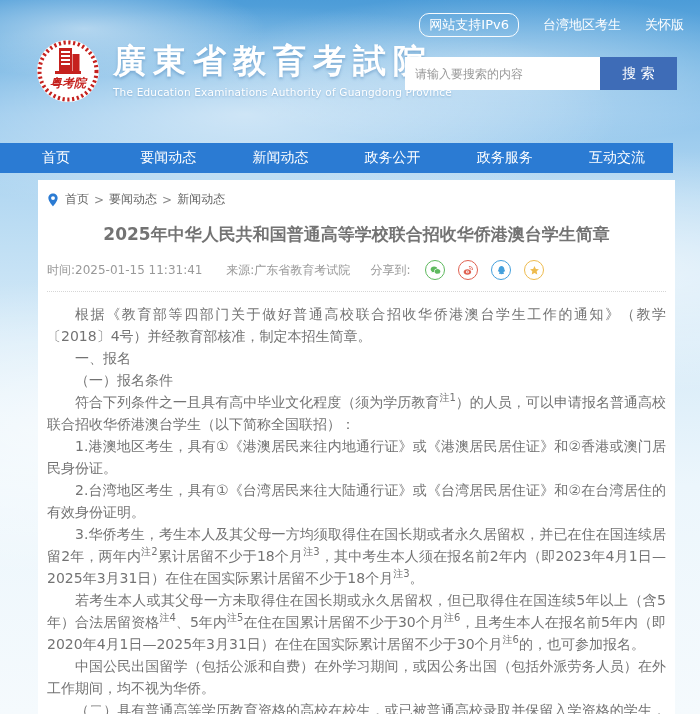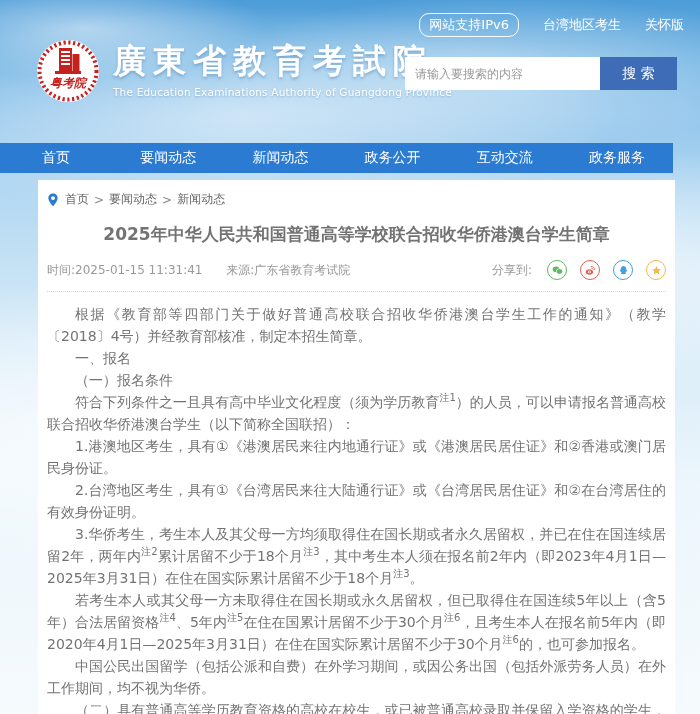--- a/index.html
+++ b/index.html
@@ -38,21 +38,21 @@
   
   .nav { position:absolute; top:143px; left:0; width:673px; height:30px; background:#2b7bd3; display:flex; }
   .nav-item { flex:1; display:flex; align-items:center; justify-content:center; color:#fff; font-size:14px; cursor:pointer; }
   
   .panel { position:absolute; left:38px; top:180px; width:637px; height:534px; background:#fff; padding:0 9px; }
   .breadcrumb { padding-top:11px; display:flex; align-items:center; font-size:12px; color:#666; }
   .breadcrumb .pin { width:12px; height:14px; margin-right:6px; }
   .breadcrumb .crumb { cursor:pointer; }
   .breadcrumb .sep { margin:0 5px; color:#888; }
   .article-title { text-align:center; font-size:17px; font-weight:bold; color:#737373; margin-top:15px; line-height:1.3; }
-  .meta { display:flex; justify-content:space-between; align-items:center; margin-top:15px;
+  .meta { display:flex; justify-content:flex-start; align-items:center; margin-top:15px;
     padding-bottom:11px; border-bottom:1px dotted #d6d6d6; font-size:12px; color:#999; }
   .meta-left span { margin-right:20px; }
   .share { display:flex; align-items:center; gap:13px; }
   .share-label { margin-right:2px; }
   .share-btn { width:20px; height:20px; border-radius:50%; background:#fff; border:1px solid;
     display:flex; align-items:center; justify-content:center; cursor:pointer; }
   .share-btn svg { width:13px; height:13px; display:block; }
   .sb-wechat { border-color:#5eb95e; }
   .sb-weibo  { border-color:#e06151; }
   .sb-qq     { border-color:#44a0dc; }
@@ -95,22 +95,22 @@
   <div class="search">
     <input type="text" placeholder="请输入要搜索的内容" style="">
     <button>搜 索</button>
   </div>
 
   <div class="nav">
     <div class="nav-item">首页</div>
     <div class="nav-item">要闻动态</div>
     <div class="nav-item">新闻动态</div>
     <div class="nav-item">政务公开</div>
+    <div class="nav-item">政务服务</div>
     <div class="nav-item">互动交流</div>
-    <div class="nav-item">政务服务</div>
   </div>
 
   <div class="panel">
 
     <div class="breadcrumb">
       <svg class="pin" viewBox="0 0 24 28">
         <path d="M12 1C6.8 1 2.7 5.1 2.7 10.2c0 6.8 9.3 16.6 9.3 16.6s9.3-9.8 9.3-16.6C21.3 5.1 17.2 1 12 1zm0 13.1a3.9 3.9 0 1 1 0-7.8 3.9 3.9 0 0 1 0 7.8z" fill="#2b7bd3"></path>
       </svg>
       <span class="crumb">首页</span>
       <span class="sep">&gt;</span>

